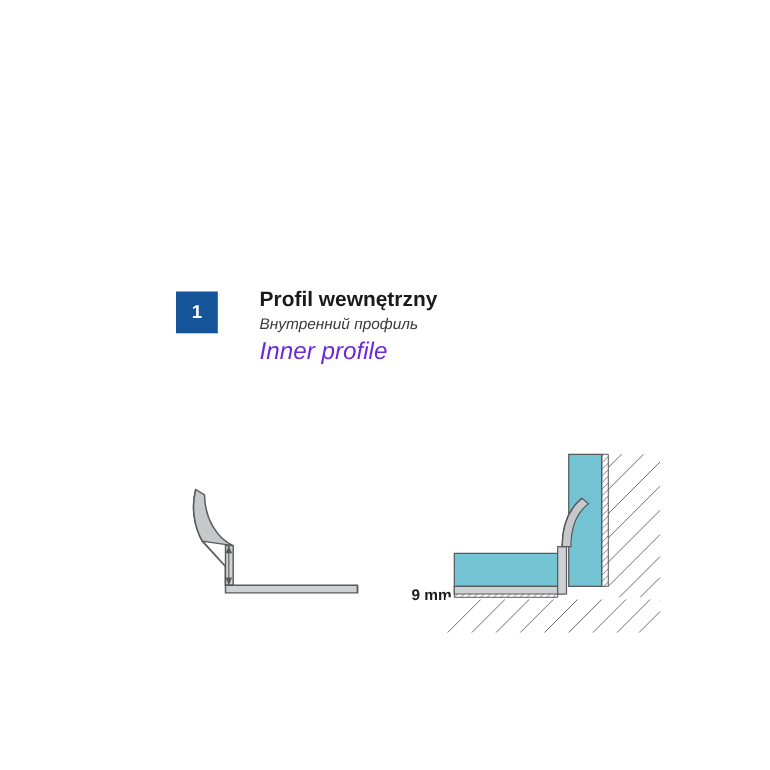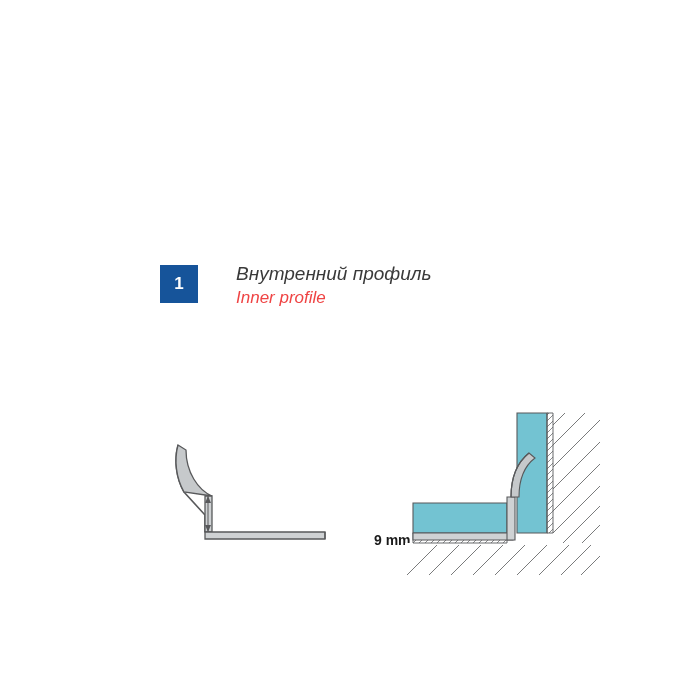--- a/index.html
+++ b/index.html
@@ -62,30 +62,30 @@
     margin-top: -4px;
   }
   .step-title {
     font-size: 19px;
     font-weight: bold;
     color: #1a1a1a;
     line-height: 1.25;
     white-space: nowrap;
   }
   .step-sub {
-    font-size: 19px;
+    font-size: 14px;
     font-style: italic;
     color: #3a3a3a;
     line-height: 1.35;
     white-space: nowrap;
   }
   .step-sub2 {
-    font-size: 17px;
+    font-size: 22px;
     font-style: italic;
-    color: #ef4444;
+    color: #6d28d9;
     line-height: 1.35;
     white-space: nowrap;
   }
 
   
   .figures {
     position: absolute;
     left: 0;
     top: 400px;
     width: 696px;
@@ -109,20 +109,21 @@
 </style>
 </head>
 <body>
 
 <div class="page">
 
 
   <div class="step">
     <div class="step-badge">1</div>
     <div class="step-text">
+      <div class="step-title">Profil wewnętrzny</div>
       <div class="step-sub">Внутренний профиль</div>
       <div class="step-sub2">Inner profile</div>
     </div>
   </div>
 
   <div class="figures">
 
     <div class="fig fig-left">
       <svg width="200" height="160" viewBox="0 0 200 160">
 

